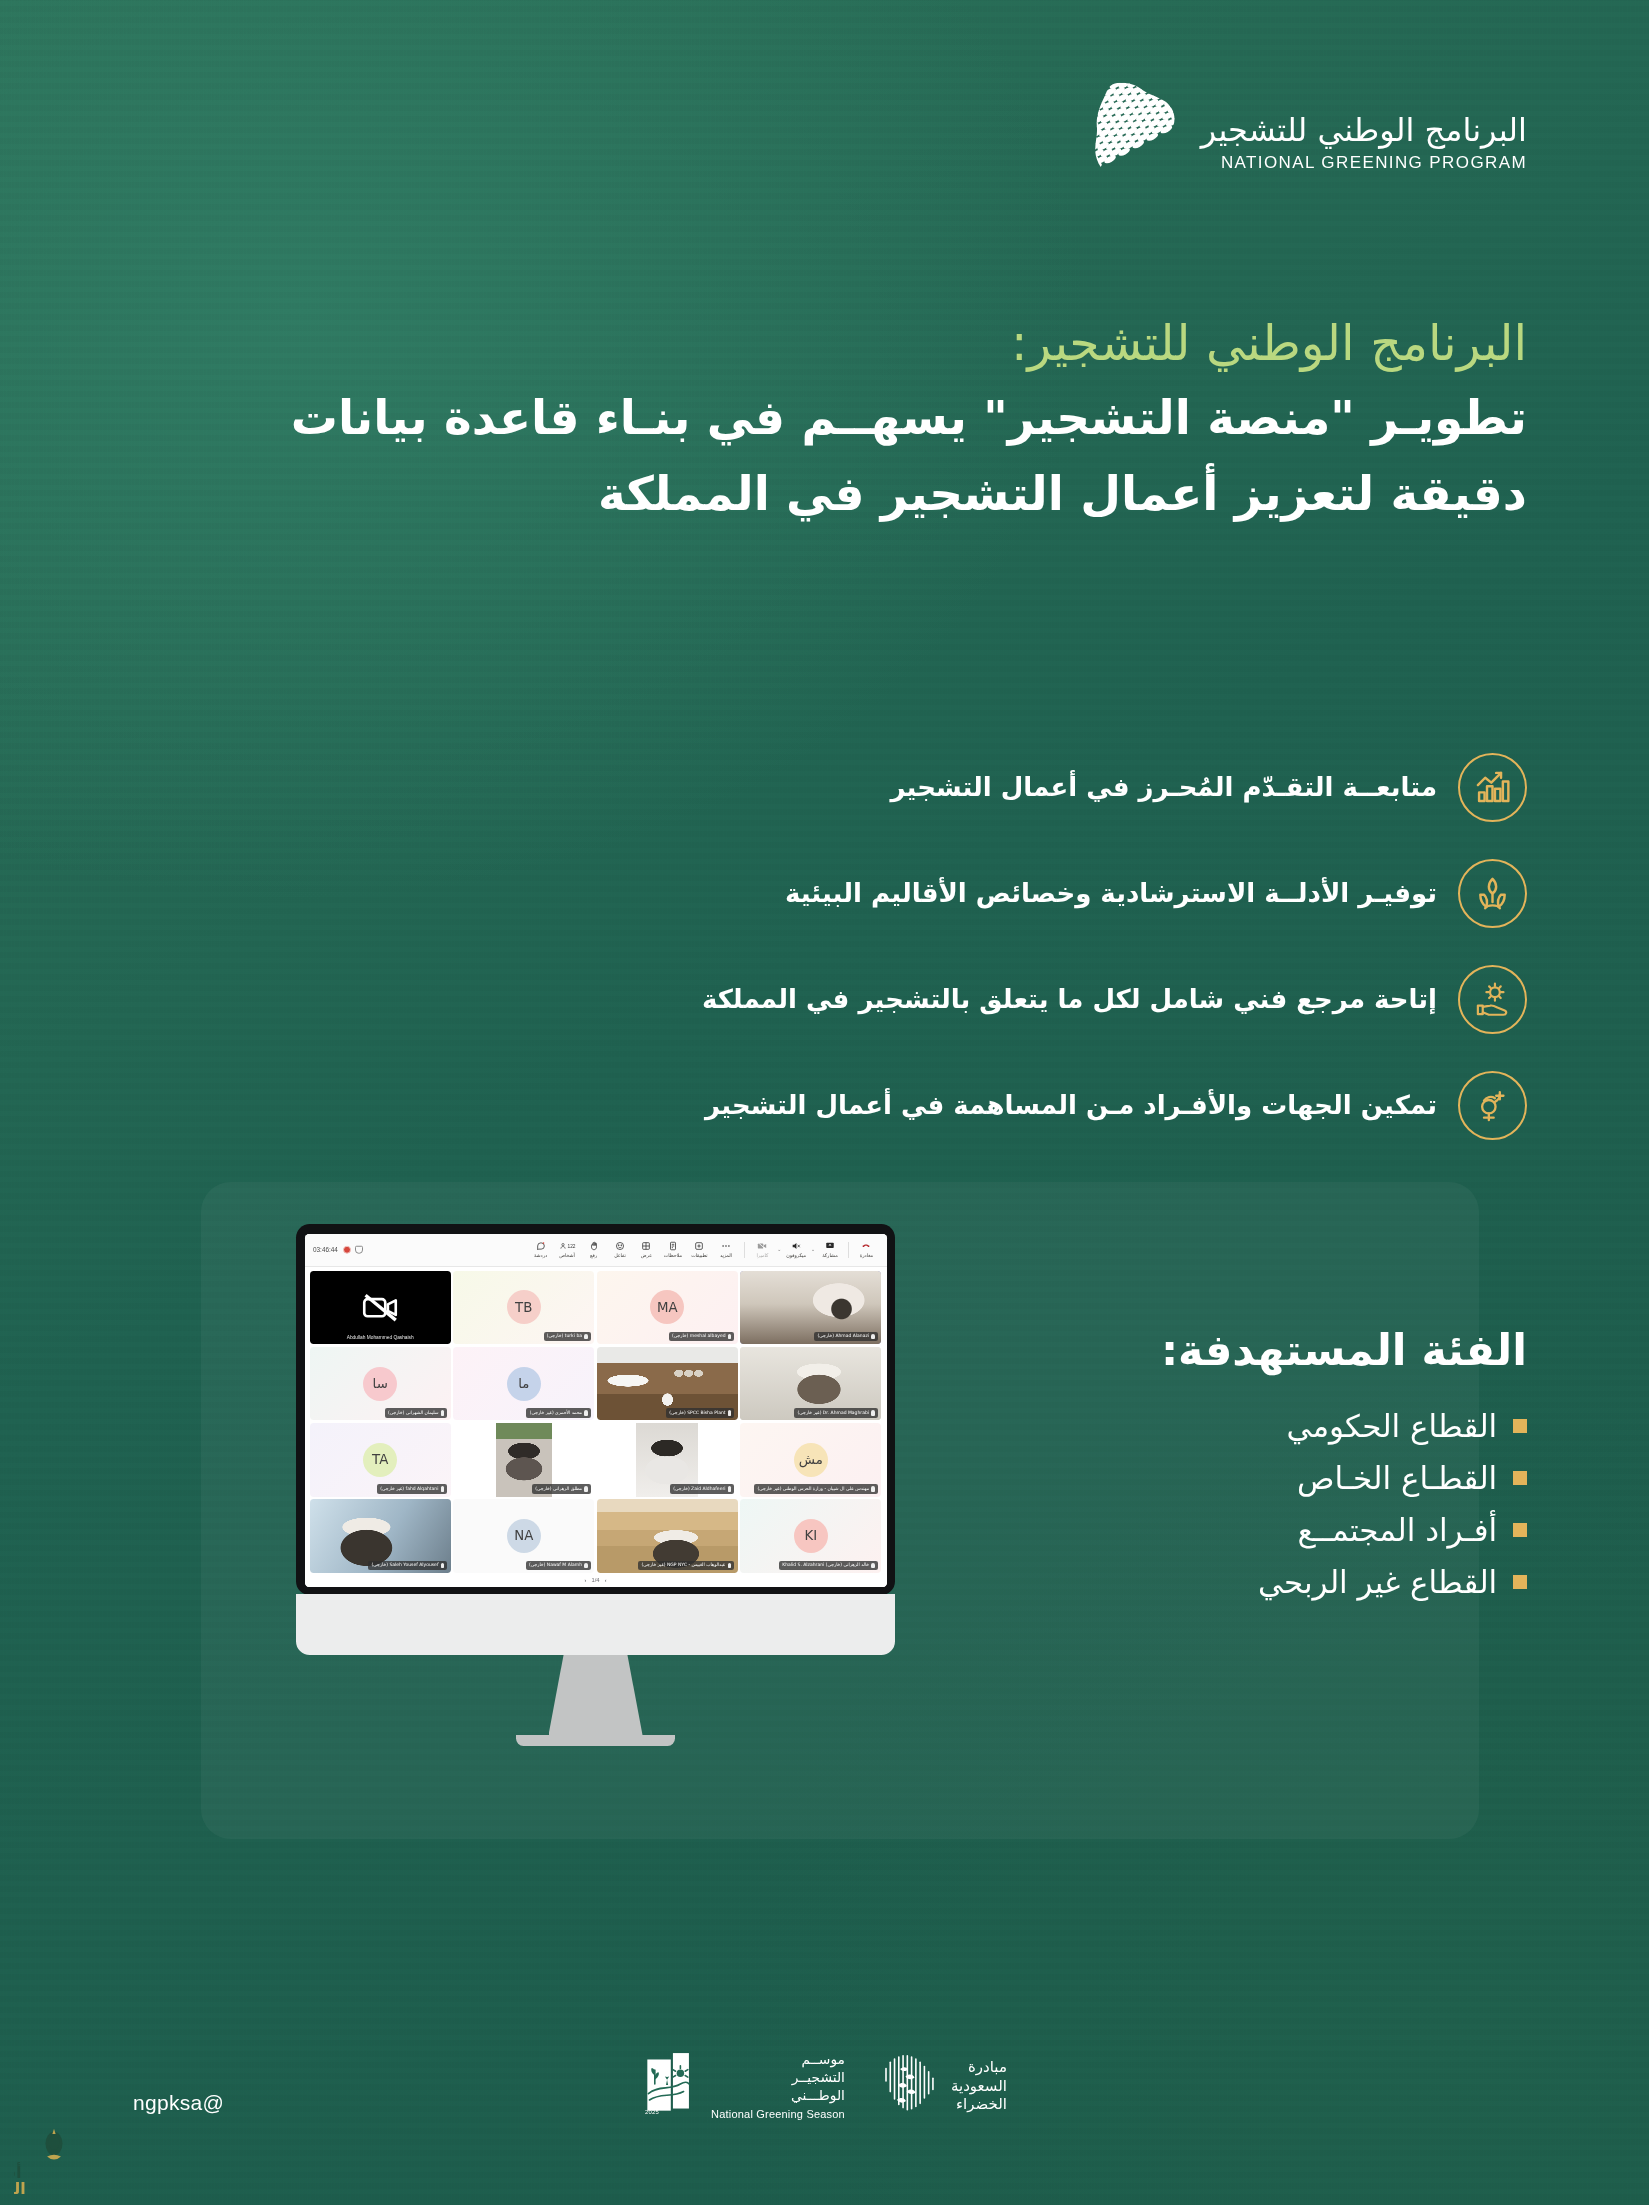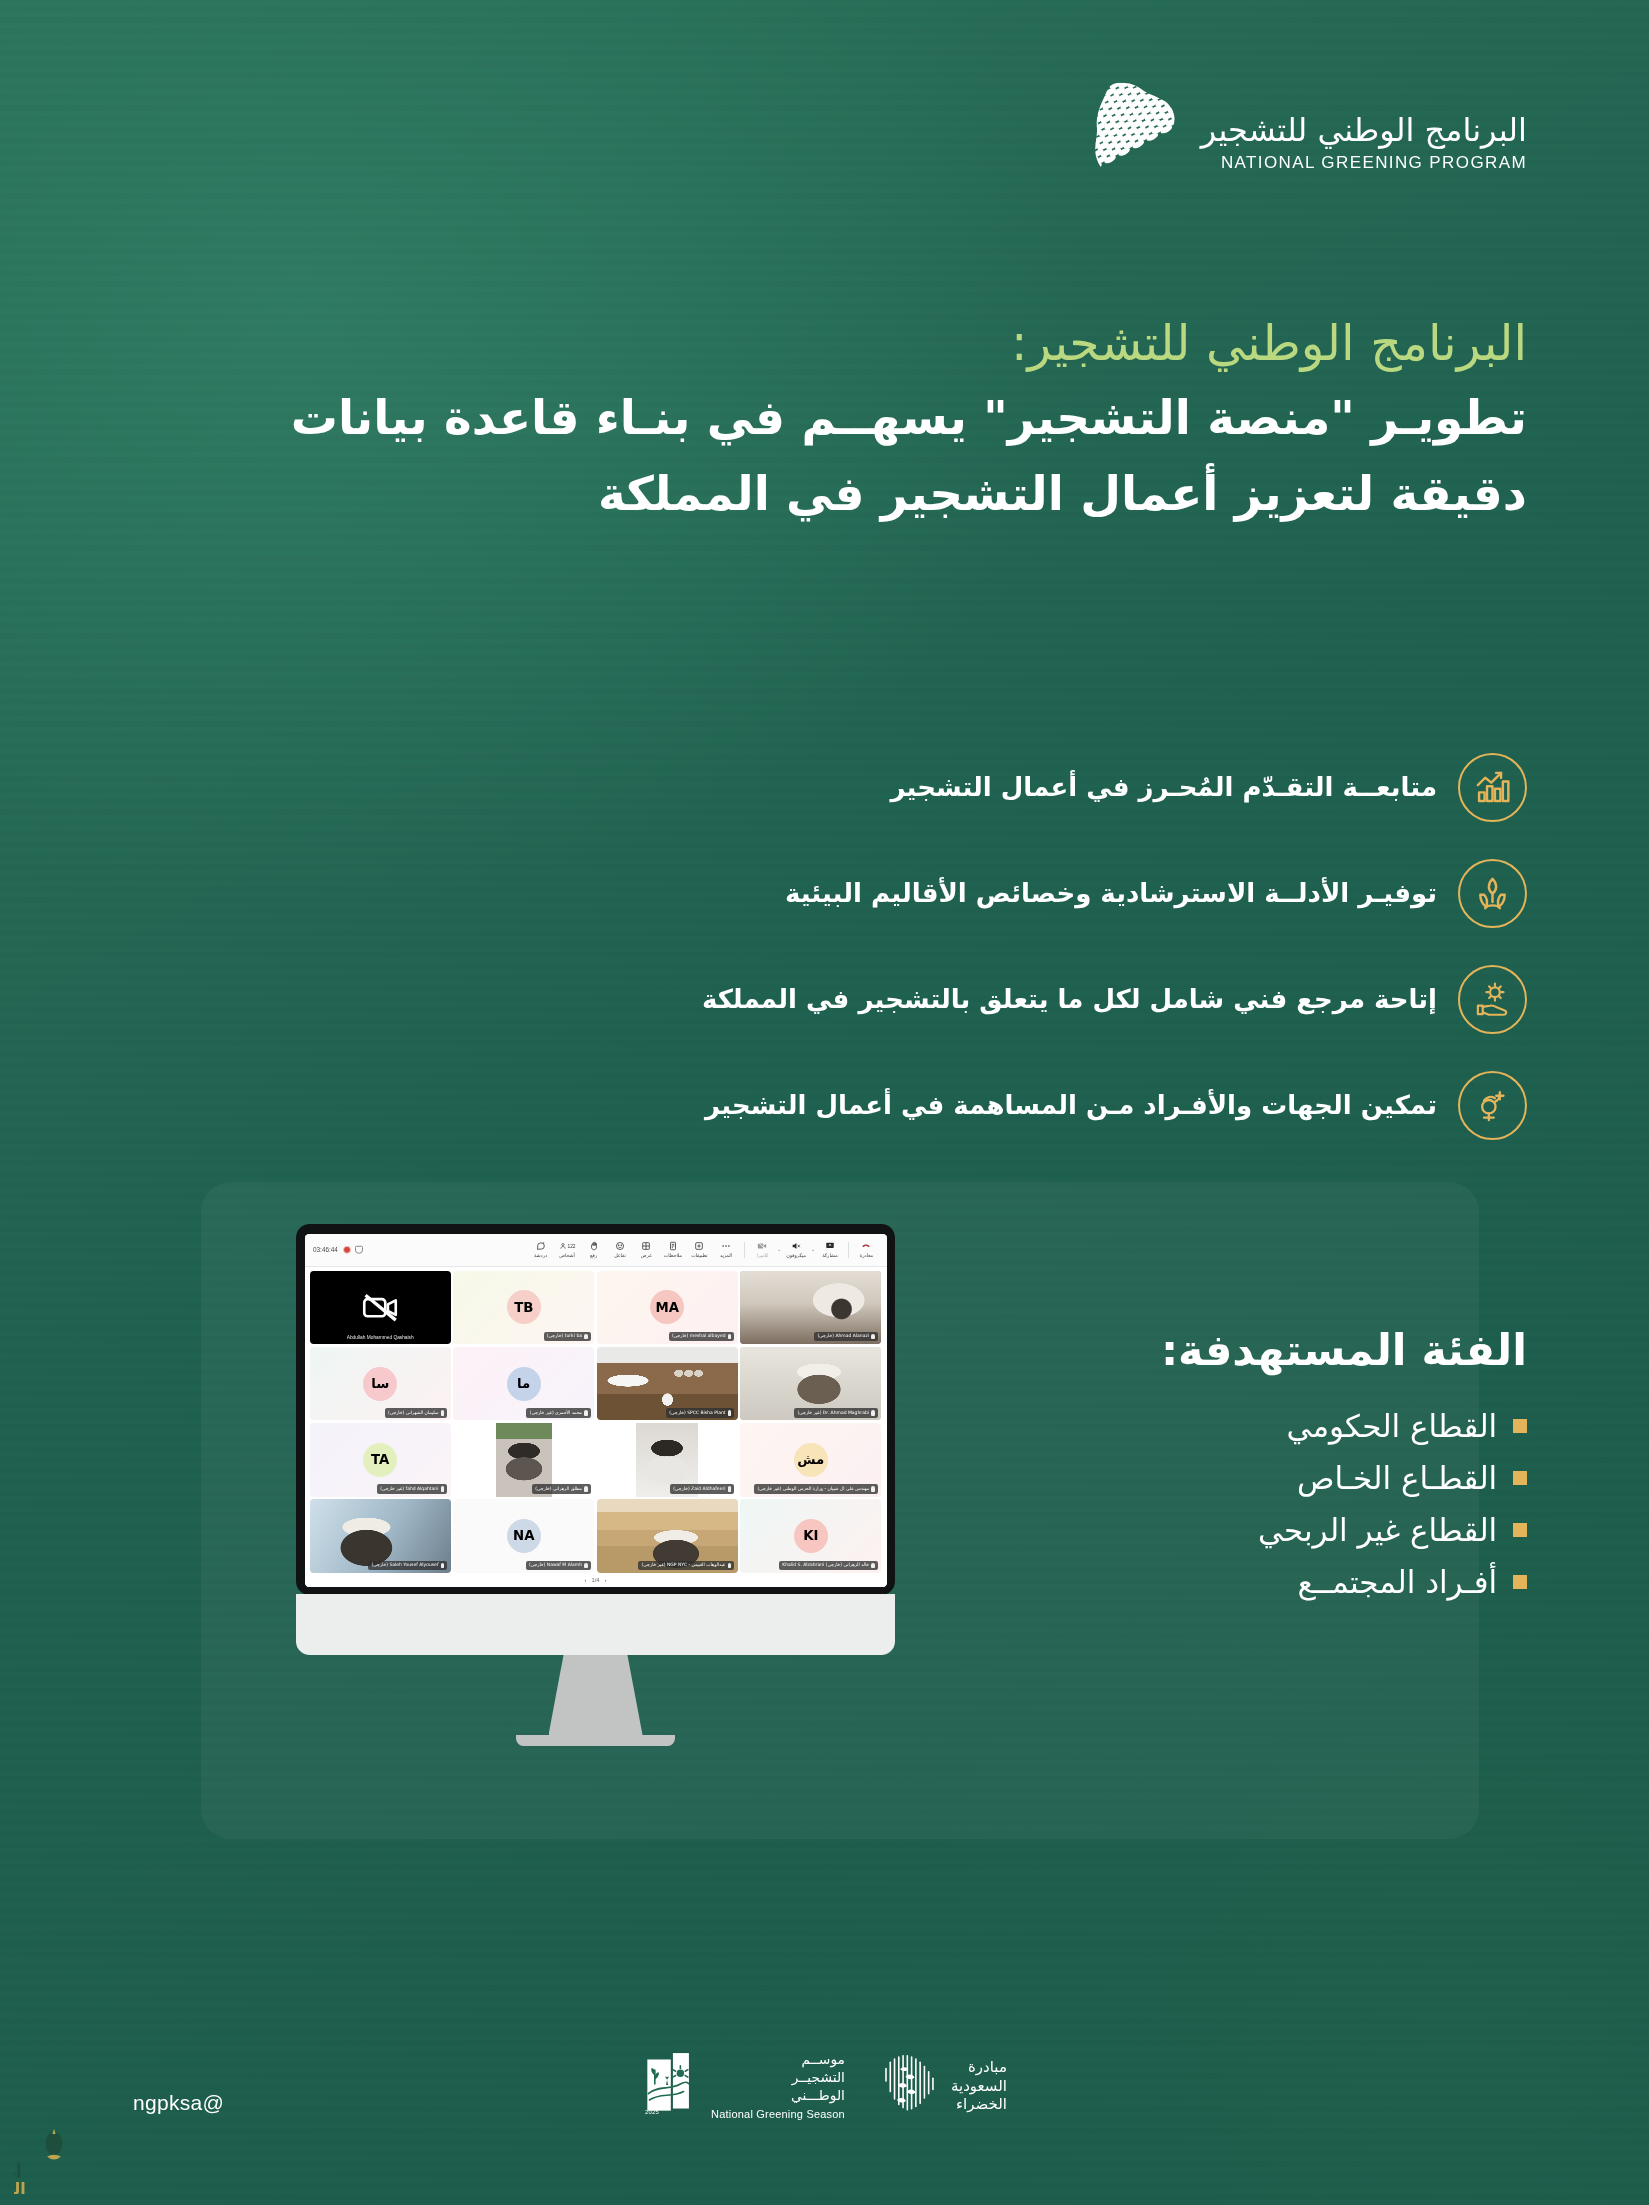--- a/index.html
+++ b/index.html
@@ -143,21 +143,21 @@
     gap:2.7px; direction:ltr;
   }
   .tile{
     position:relative; border-radius:3.7px; overflow:hidden;
     display:flex; align-items:center; justify-content:center;
   }
   .tile.active{ outline:1.6px solid #7b83e0; outline-offset:-1.6px; }
   .avatar{
     width:34px; height:34px; border-radius:50%;
     display:flex; align-items:center; justify-content:center;
-    font-size:13.3px; font-weight:700; color:#000000;
+    font-size:13.3px; font-weight:400; color:#404040;
     font-family:"DejaVu Sans", sans-serif;
   }
   .namebar{
     position:absolute; bottom:2.7px; right:3.2px;
     background:rgba(48,48,48,.78); color:#fff;
     font-size:4.5px; line-height:1; padding:2.1px 3.2px; border-radius:2.1px;
     display:flex; align-items:center; gap:2.1px; direction:rtl;
     max-width:88%; white-space:nowrap; overflow:hidden;
     font-family:"DejaVu Sans", sans-serif;
   }
@@ -677,25 +677,25 @@
     <li class="aud-item">
       <span class="aud-bullet"></span>
       <span class="aud-label">القطاع الحكومي</span>
     </li>
     <li class="aud-item">
       <span class="aud-bullet"></span>
       <span class="aud-label">القطـاع الخـاص</span>
     </li>
     <li class="aud-item">
       <span class="aud-bullet"></span>
-      <span class="aud-label">القطاع غير الربحي</span>
+      <span class="aud-label">أفـراد المجتمــع</span>
     </li>
     <li class="aud-item">
       <span class="aud-bullet"></span>
-      <span class="aud-label">أفـراد المجتمــع</span>
+      <span class="aud-label">القطاع غير الربحي</span>
     </li>
   </ul>
 </div>
 
 <div class="footer">
 
   <div class="f-logo">
     <div class="f-txt">
       <div class="sgi-ar">مبادرة</div>
       <div class="sgi-ar">السعودية</div>

